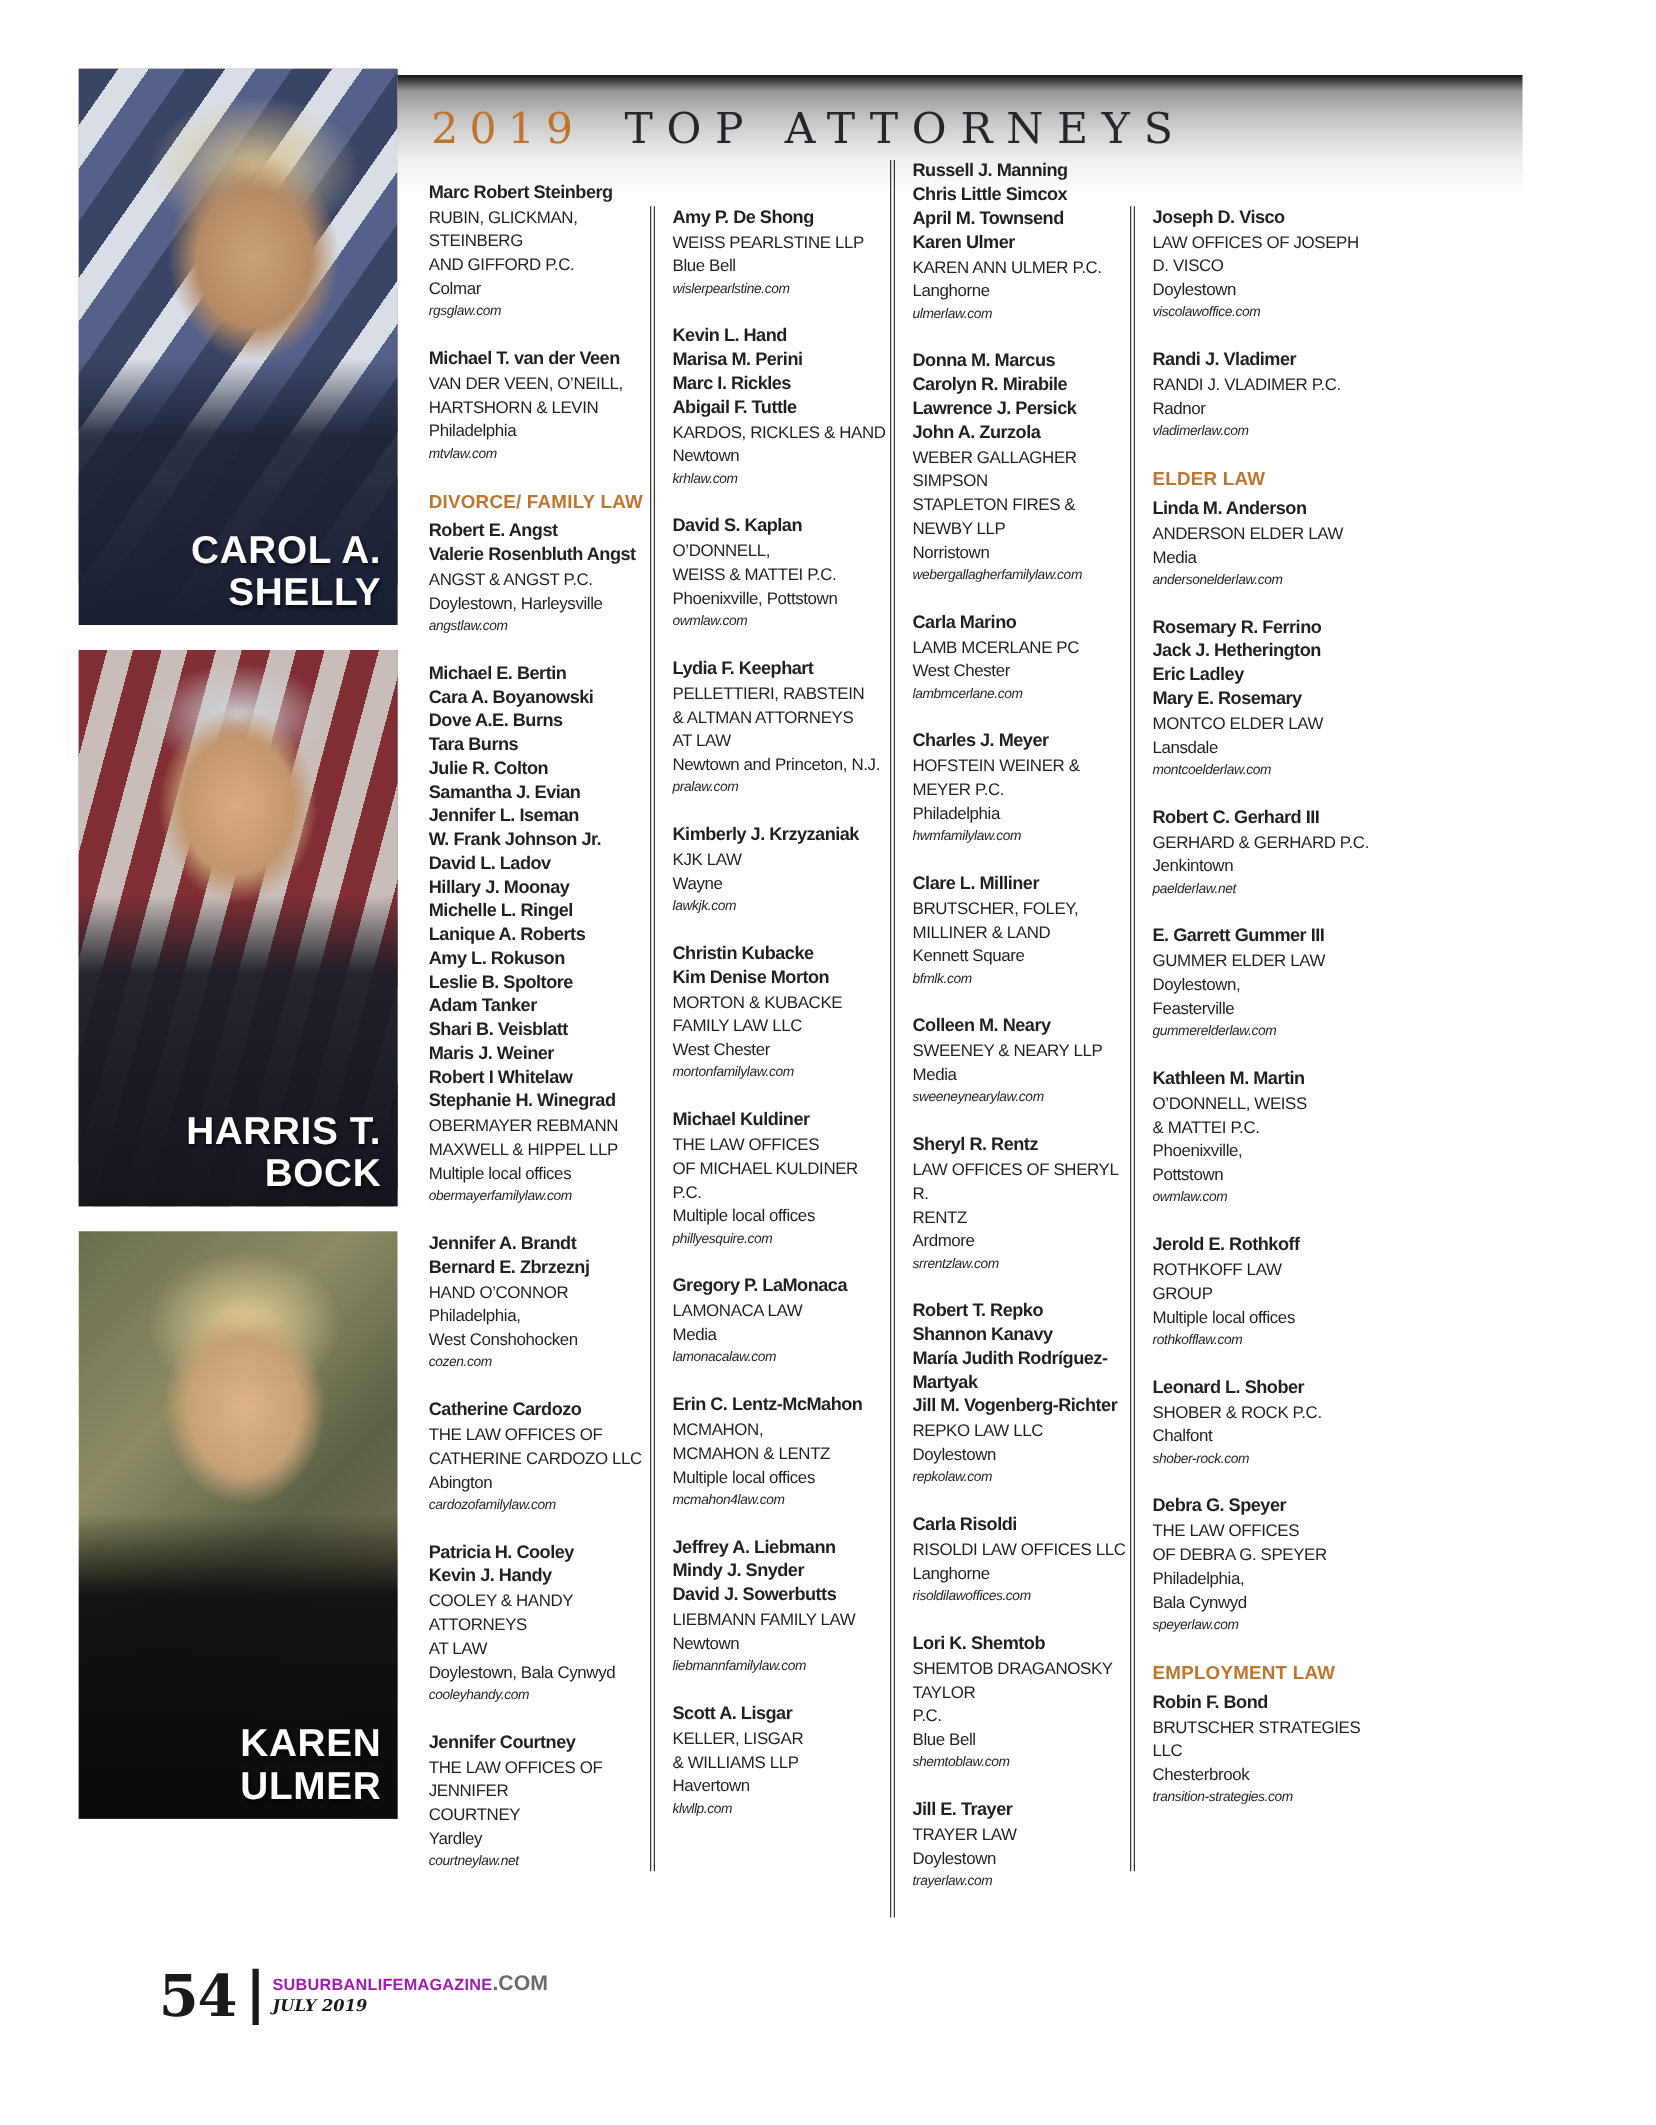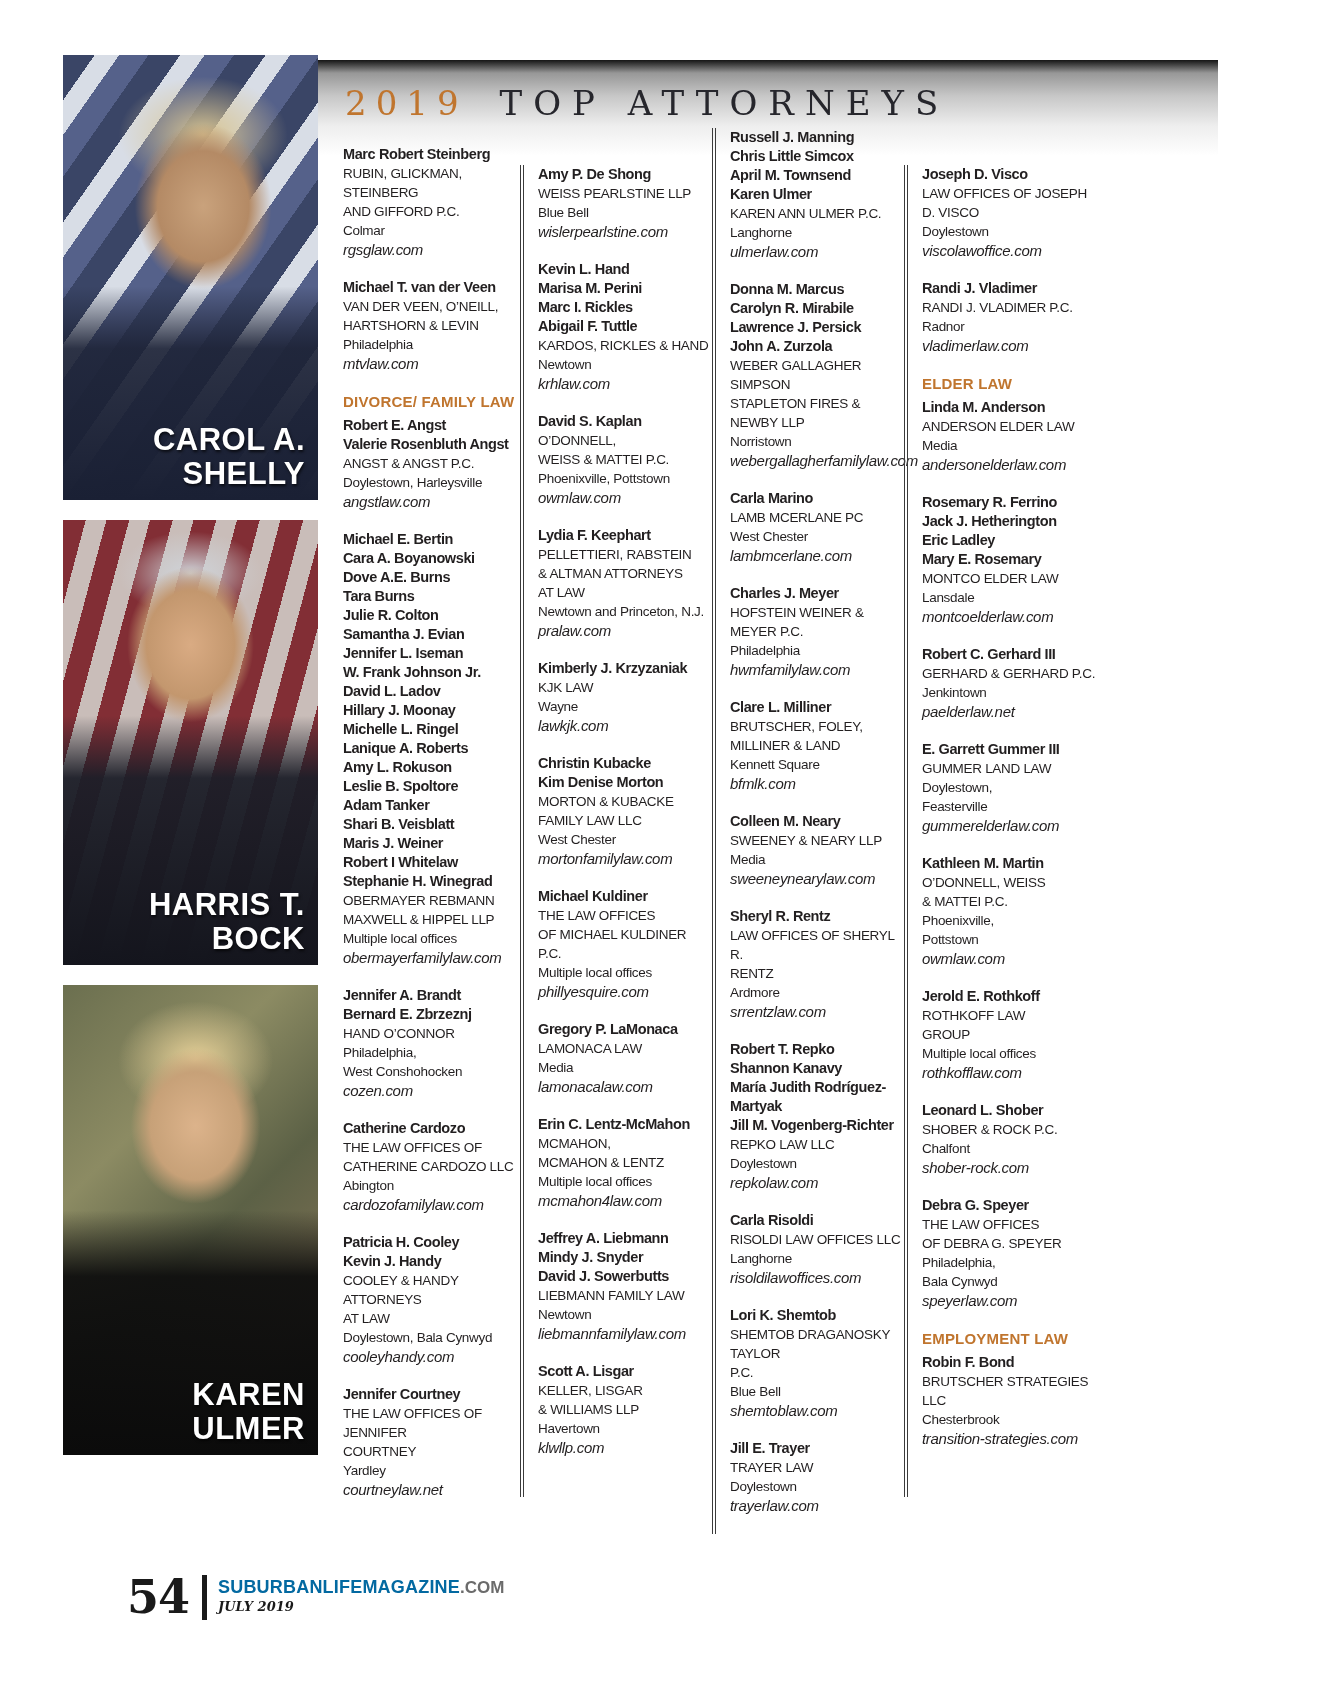--- a/index.html
+++ b/index.html
@@ -66,31 +66,31 @@
   .col + .col { width:192px; border-left:4px double #3b3b3b; padding-left:14px; }
   .col:last-child { width:199px; }
 
   .entry { margin:0 0 19px 0; }
   .category {
     color:#c0752e; font-weight:700; font-size:15px; line-height:19px;
     letter-spacing:.2px; margin:0 0 5px 0;
   }
   .name { font-weight:700; font-size:14.5px; line-height:19px; letter-spacing:-.4px; }
   .firm, .loc { font-size:13.5px; line-height:19px; letter-spacing:-.3px; }
-  .site { font-size:15px; line-height:19px; letter-spacing:-.3px; font-style:italic; }
+  .site { font-size:11px; line-height:19px; letter-spacing:-.3px; font-style:italic; }
 
   
   .footer { position:absolute; left:127px; top:1572px; display:flex; align-items:stretch; }
   .page-num {
     font-family:"DejaVu Serif", serif; font-weight:700;
     font-size:46px; line-height:50px; letter-spacing:-1px; color:#1a1a1a;
   }
   .footer-bar { width:5px; background:#1a1a1a; margin:3px 11px 2px 13px; }
   .footer-text { padding-top:5px; }
-  .mag-name { font-weight:700; font-size:18px; letter-spacing:.2px; color:#0369a1; }
+  .mag-name { font-weight:700; font-size:13px; letter-spacing:.2px; color:#a21caf; }
   .mag-suffix { font-weight:700; font-size:17px; color:#6b6b6b; }
   .issue {
     font-family:"DejaVu Serif", serif; font-style:italic; font-weight:700;
     font-size:13px; color:#1a1a1a; margin-top:1px;
   }
 </style>
 </head>
 <body>
 
 <div class="photo" id="photo1">
@@ -392,21 +392,21 @@
         <div class="site">montcoelderlaw.com</div>
       </div>
       <div class="entry">
         <div class="name">Robert C. Gerhard III</div>
         <div class="firm">GERHARD &amp; GERHARD P.C.</div>
         <div class="loc">Jenkintown</div>
         <div class="site">paelderlaw.net</div>
       </div>
       <div class="entry">
         <div class="name">E. Garrett Gummer III</div>
-        <div class="firm">GUMMER LAND LAW</div>
+        <div class="firm">GUMMER ELDER LAW</div>
         <div class="loc">Doylestown,</div>
         <div class="loc">Feasterville</div>
         <div class="site">gummerelderlaw.com</div>
       </div>
       <div class="entry">
         <div class="name">Kathleen M. Martin</div>
         <div class="firm">O’DONNELL, WEISS</div>
         <div class="firm">&amp; MATTEI P.C.</div>
         <div class="loc">Phoenixville,</div>
         <div class="loc">Pottstown</div>

